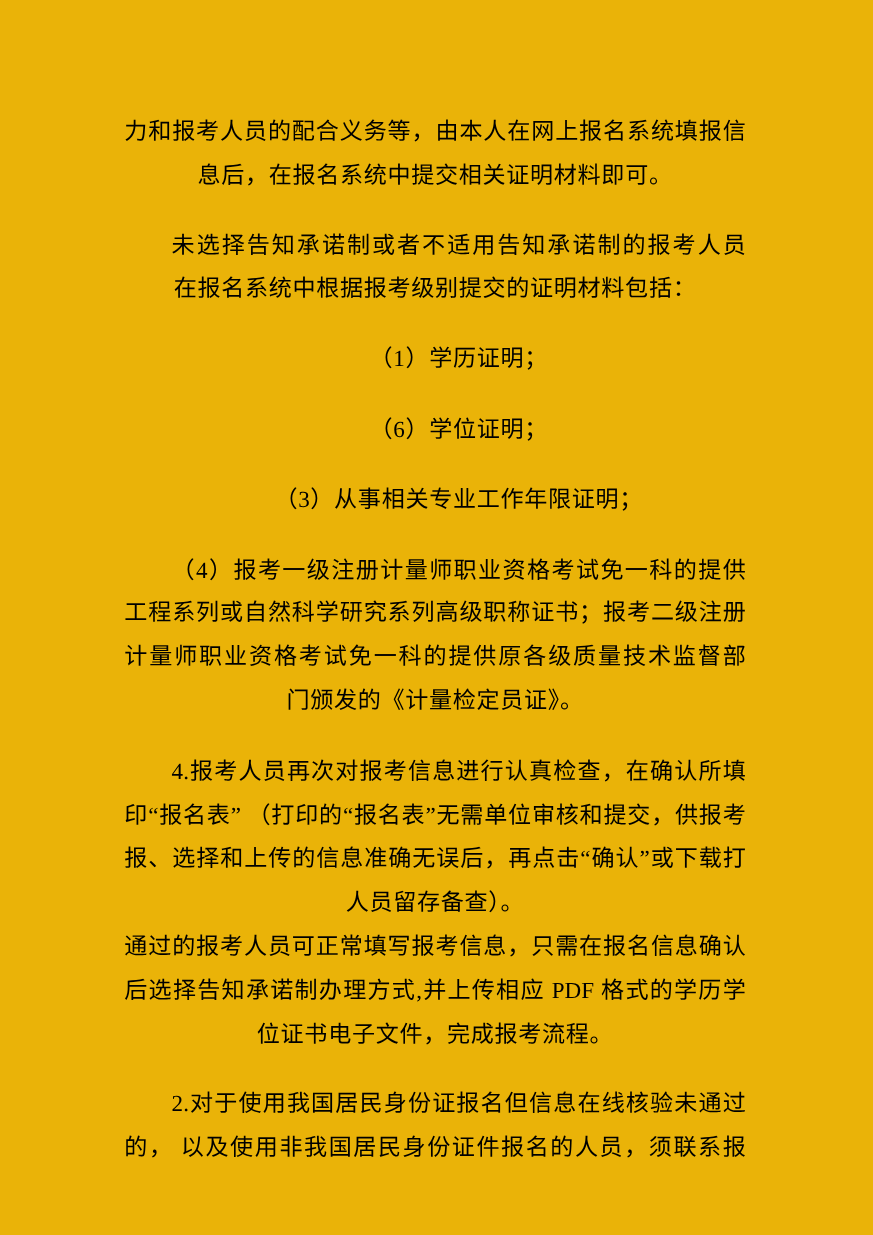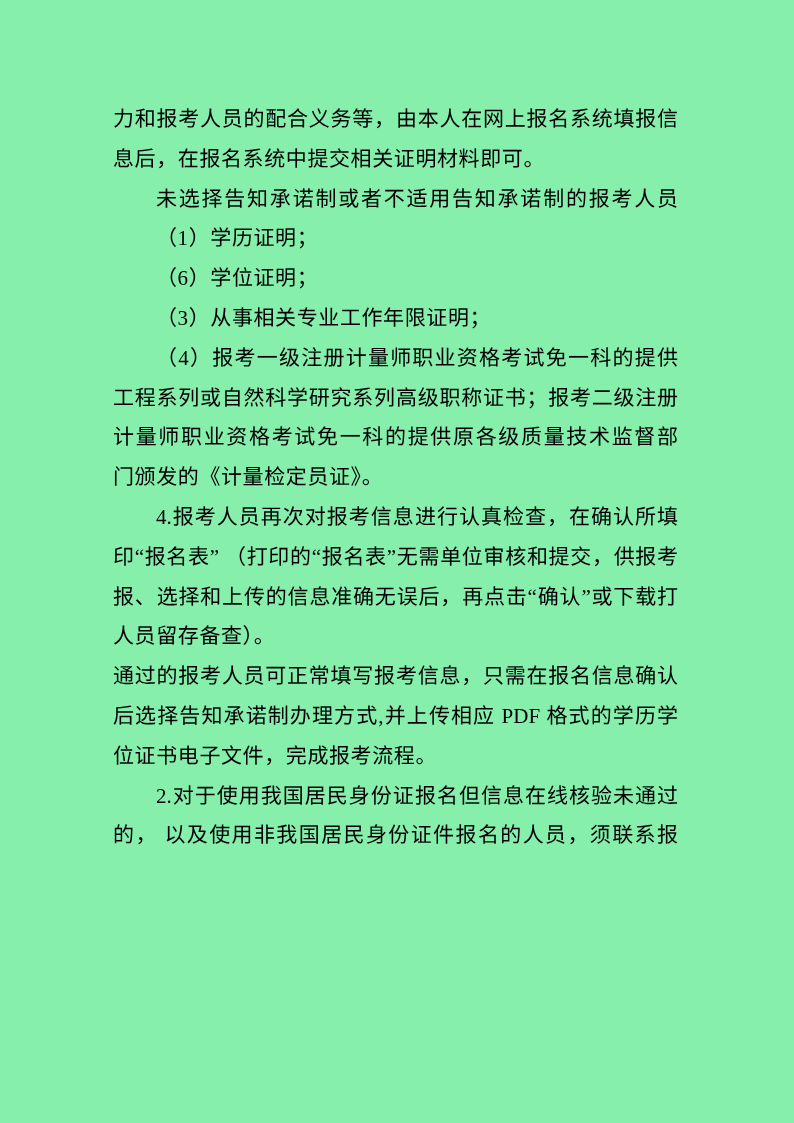--- a/index.html
+++ b/index.html
@@ -13,54 +13,56 @@
     position: relative;
     overflow: hidden;
     font-family: "Liberation Serif", "DejaVu Serif", serif;
   }
   .page {
     position: absolute;
     left: 0;
     top: 0;
     width: 794px;
     height: 1123px;
-    background: #86efac;
+    background: #eab308;
   }
   .text-block {
     position: absolute;
     left: 113px;
     top: 100px;
     width: 565px;
     color: #000000;
   }
   .line {
     height: 39.8px;
     line-height: 39.8px;
     font-size: 21px;
     letter-spacing: 0.6px;
-    text-align: left;
+    text-align: center;
     font-weight: 400;
   }
   .line.just {
     text-align: justify;
     text-align-last: justify;
     letter-spacing: 0;
   }
   .line.indent {
     text-indent: 43px;
+    margin-top: 24px;
   }
 </style>
 </head>
 <body>
 
 <div class="page">
   <div class="text-block" id="text-block">
       <div class="line just">力和报考人员的配合义务等，由本人在网上报名系统填报信</div>
       <div class="line">息后，在报名系统中提交相关证明材料即可。</div>
       <div class="line indent just">未选择告知承诺制或者不适用告知承诺制的报考人员</div>
+      <div class="line">在报名系统中根据报考级别提交的证明材料包括：</div>
       <div class="line indent">（1）学历证明；</div>
       <div class="line indent">（6）学位证明；</div>
       <div class="line indent">（3）从事相关专业工作年限证明；</div>
       <div class="line indent just">（4）报考一级注册计量师职业资格考试免一科的提供</div>
       <div class="line just">工程系列或自然科学研究系列高级职称证书；报考二级注册</div>
       <div class="line just">计量师职业资格考试免一科的提供原各级质量技术监督部</div>
       <div class="line">门颁发的《计量检定员证》。</div>
       <div class="line indent just">4.报考人员再次对报考信息进行认真检查，在确认所填</div>
       <div class="line just">印“报名表” （打印的“报名表”无需单位审核和提交，供报考</div>
       <div class="line just">报、选择和上传的信息准确无误后，再点击“确认”或下载打</div>

